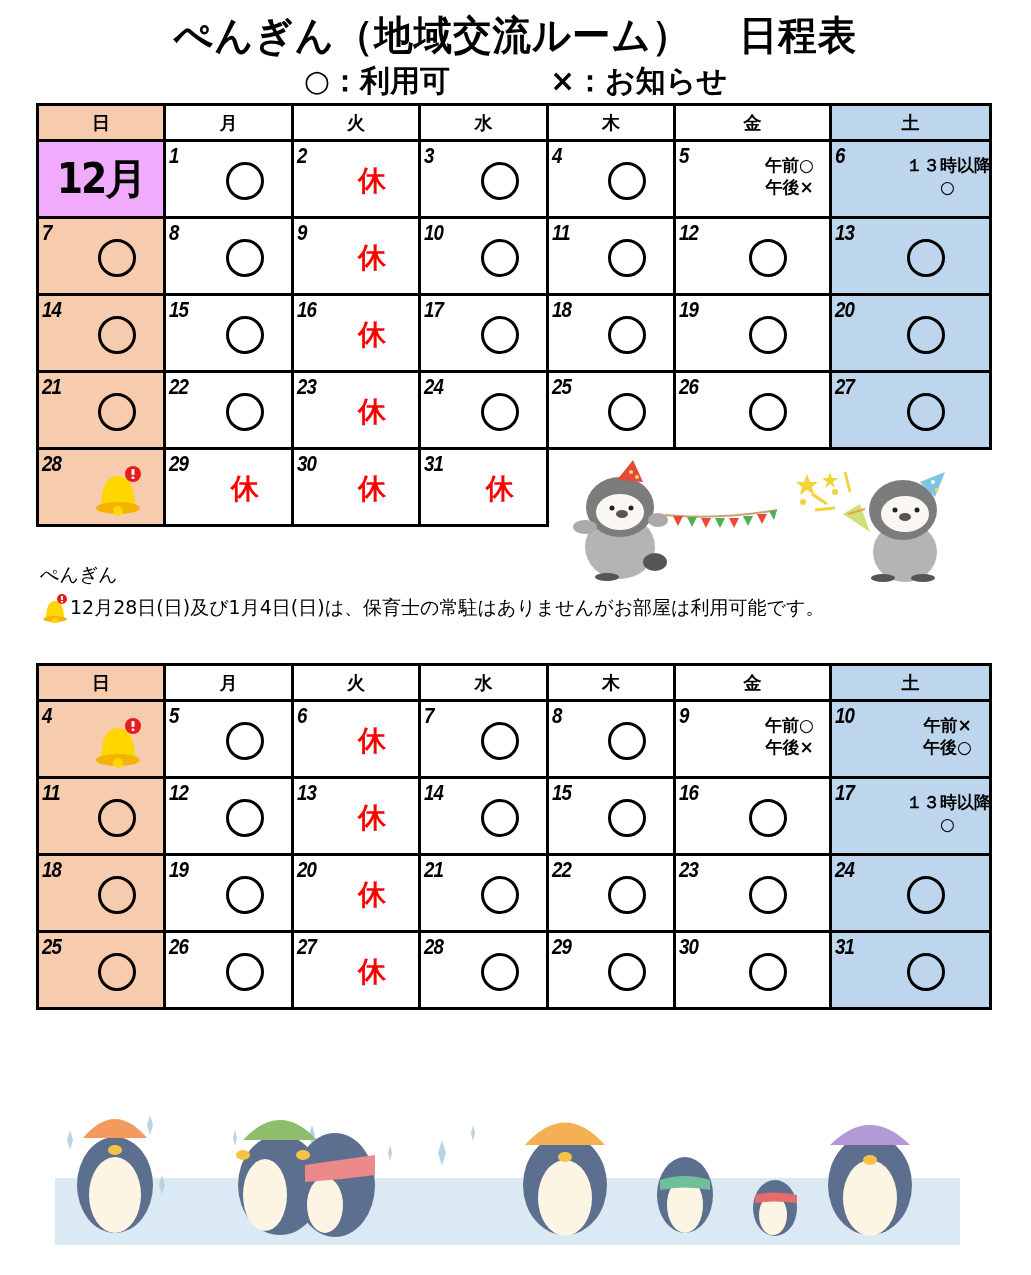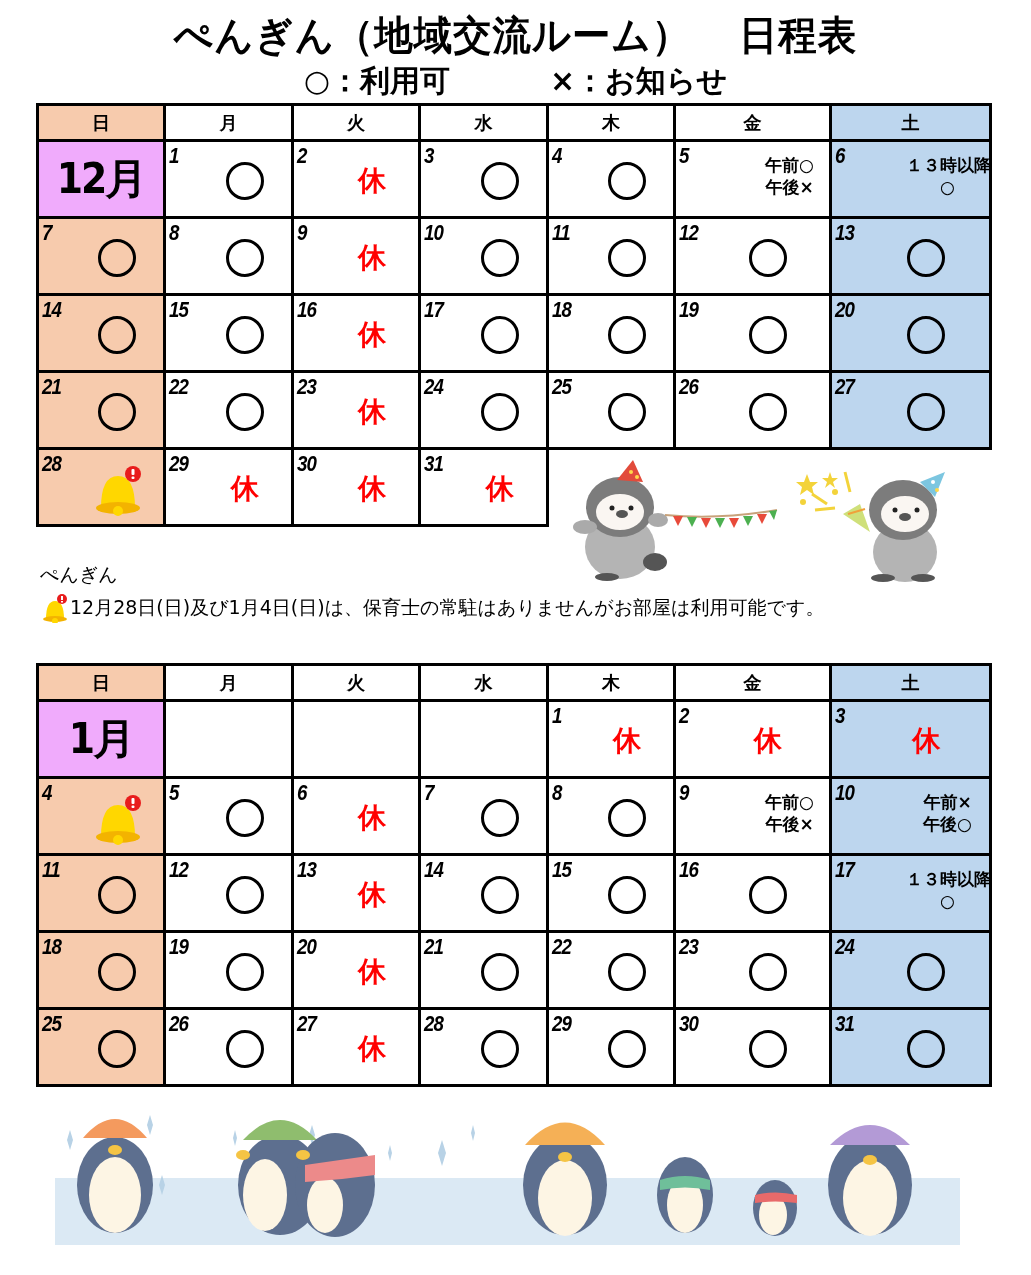--- a/index.html
+++ b/index.html
@@ -321,40 +321,20 @@
       <th class="sun">日</th>
       <th>月</th>
       <th>火</th>
       <th>水</th>
       <th>木</th>
       <th>金</th>
       <th class="sat">土</th>
     </tr>
   </thead>
   <tbody>
-    <tr>
-      <td class="month">
-          <div class="month-label">1月</div>
-        </td>
-      <td></td>
-        <td></td>
-        <td></td>
-      <td>
-          <span class="daynum">1</span>
-          <span class="rest" style="left:calc(63% - 14px)">休</span>
-        </td>
-        <td>
-          <span class="daynum">2</span>
-          <span class="rest" style="left:calc(60% - 14px)">休</span>
-        </td>
-        <td class="sat">
-          <span class="daynum">3</span>
-          <span class="rest" style="left:calc(60% - 14px)">休</span>
-        </td>
-    </tr>
     <tr>
       <td class="sun">
           <span class="daynum">4</span>
           <svg class="bell" viewBox="0 0 50 52">
             <path d="M8 44 Q8 12 25 12 Q42 12 42 44 Z" fill="#ffd700"></path>
             <ellipse cx="25" cy="44" rx="22" ry="6" fill="#f3b300"></ellipse>
             <circle cx="25" cy="47" r="5" fill="#ffd700"></circle>
             <circle cx="40" cy="10" r="8" fill="#e81c1c"></circle>
             <rect x="38.5" y="5" width="3" height="6" rx="1" fill="#fff"></rect>
             <rect x="38.5" y="12.5" width="3" height="2.5" rx="1" fill="#fff"></rect>

